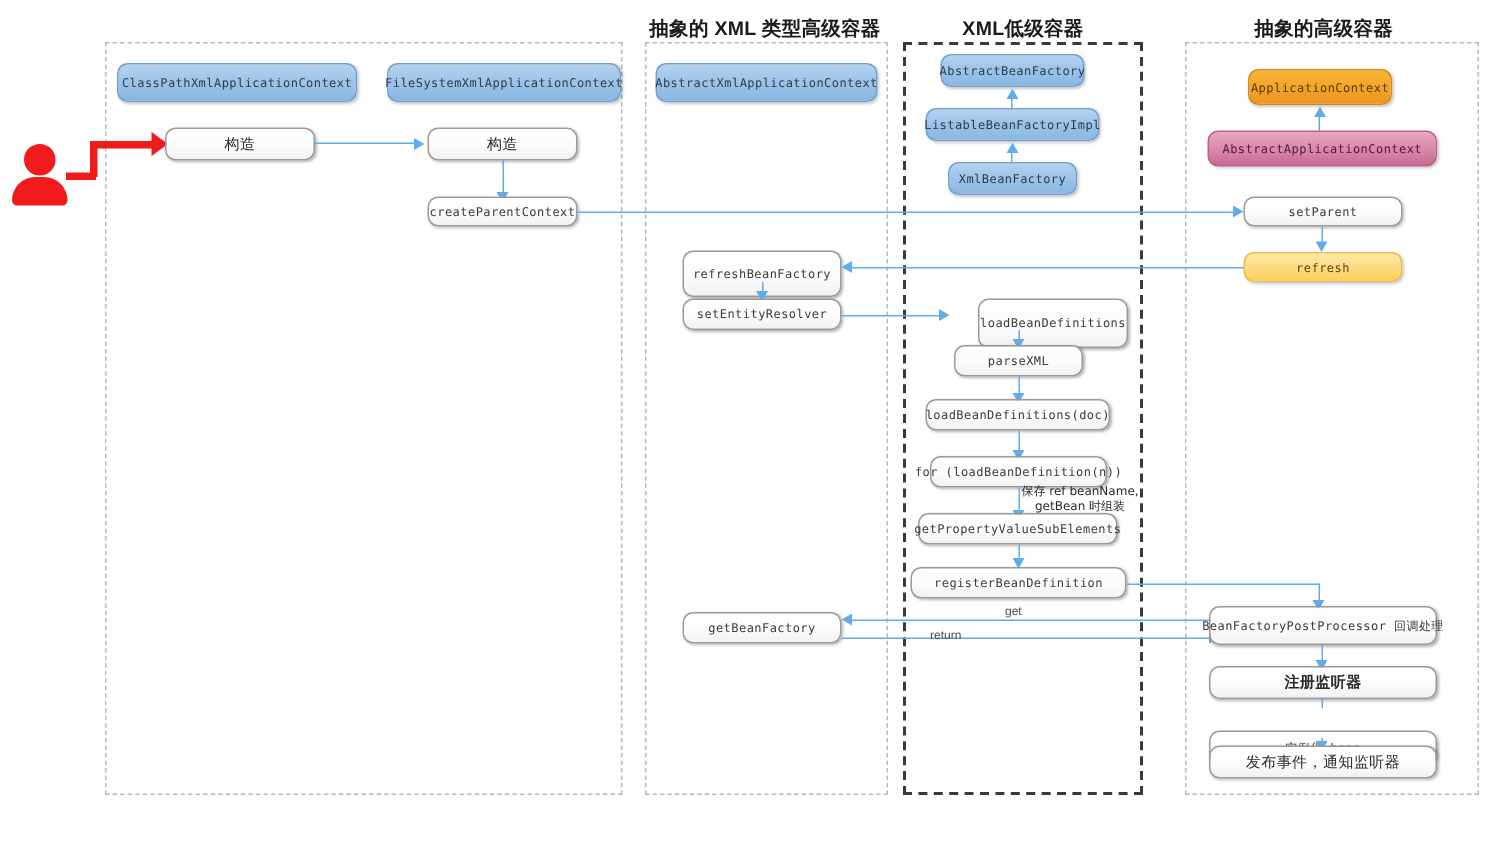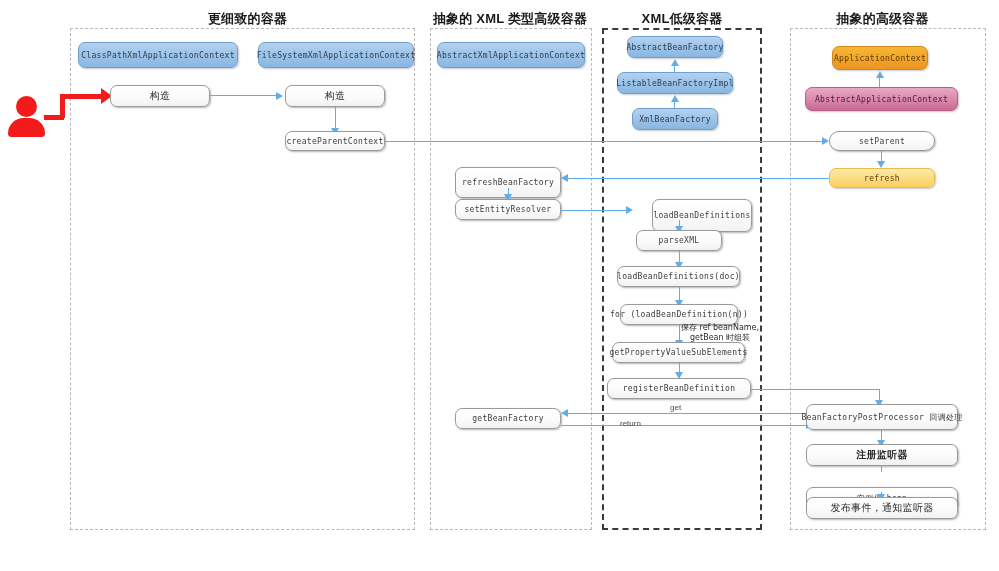--- a/index.html
+++ b/index.html
@@ -164,21 +164,20 @@
     width: 37px; height: 19px;
     background: #f21b1b;
     border-radius: 18px 18px 4px 4px;
   }
 </style>
 </head>
 <body>
 
 <div id="canvas">
 
-  <div class="lane-title" style="left:165px; top:10px; width:165px;">更细致的容器</div>
   <div class="lane-title" style="left:425px; top:10px; width:170px;">抽象的 XML 类型高级容器</div>
   <div class="lane-title" style="left:607px; top:10px; width:150px;">XML低级容器</div>
   <div class="lane-title" style="left:800px; top:10px; width:165px;">抽象的高级容器</div>
 
   <div class="lane light" style="left:70px; top:28px; width:345px; height:502px;"></div>
   <div class="lane light" style="left:430px; top:28px; width:162px; height:502px;"></div>
   <div class="lane" style="left:602px; top:28px; width:160px; height:502px;"></div>
   <div class="lane light" style="left:790px; top:28px; width:196px; height:502px;"></div>
 
   <div class="actor" style="left:8px; top:96px; width:37px; height:42px;">
@@ -273,21 +272,21 @@
   <div class="conn h" style="left:751px; top:388.5px; width:129px;"></div>
   <div class="conn v" style="left:879px; top:388.5px; height:15px;"></div>
   <div class="arrow down" style="left:875px; top:400px;"></div>
 
   <div class="node orange" style="left:832px; top:46px; width:96px; height:24px;">ApplicationContext</div>
   <div class="arrow up" style="left:875.5px; top:71px;"></div>
   <div class="conn v" style="left:879px; top:76px; height:11px;"></div>
 
   <div class="node pink" style="left:805px; top:87px; width:153px; height:24px;">AbstractApplicationContext</div>
 
-  <div class="node plain" style="left:829px; top:131px; width:106px; height:20px;border-radius:10px;">setParent</div>
+  <div class="node plain" style="left:829px; top:131px; width:106px; height:20px;">setParent</div>
   <div class="conn v" style="left:881px; top:151px; height:12px;"></div>
   <div class="arrow down" style="left:877px; top:161px;"></div>
 
   <div class="node yellow" style="left:829px; top:168px; width:106px; height:20px;">refresh</div>
 
   <div class="node plain mixed" style="left:806px; top:404px; width:152px; height:26px;">BeanFactoryPostProcessor 回调处理</div>
   <div class="conn v" style="left:881px; top:430px; height:12px;"></div>
   <div class="arrow down" style="left:877px; top:440px;"></div>
 
   <div class="node plain cn" style="left:806px; top:444px; width:152px; height:22px;font-weight:bold;">注册监听器</div>

